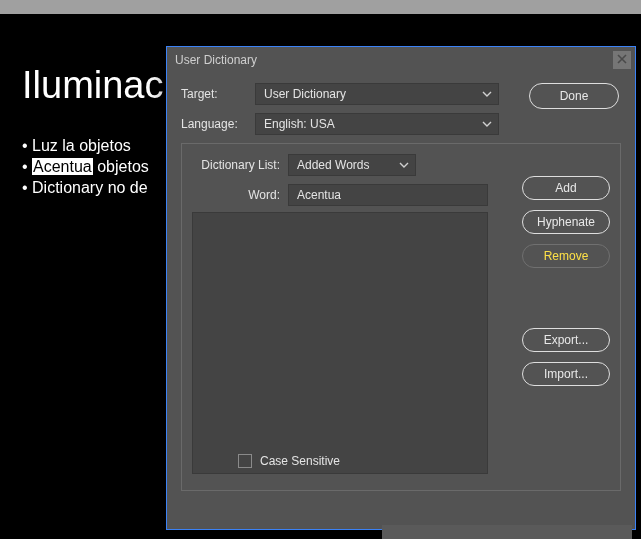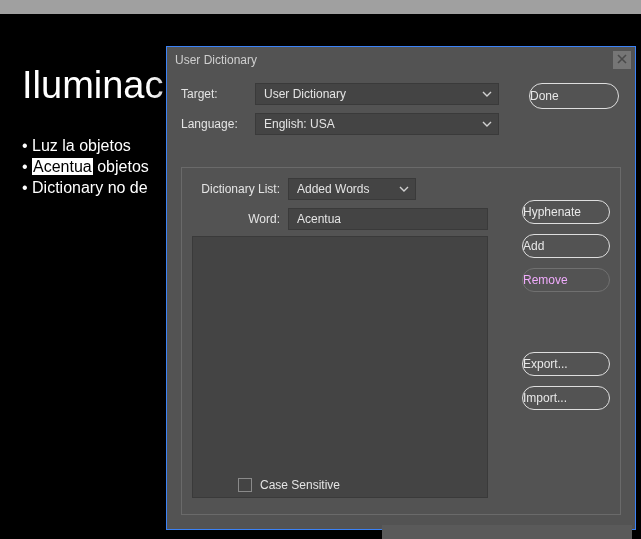--- a/index.html
+++ b/index.html
@@ -14,24 +14,24 @@
   .dlg-close { position: absolute; right: 4px; top: 4px; width: 18px; height: 18px; background: #767676; display: flex; align-items: center; justify-content: center; font-size: 12px; color: #535353; cursor: pointer; }
   .dlg-body { padding: 10px 14px 14px 14px; color: #e4e4e4; font-size: 12px; }
   .row { display: flex; align-items: center; margin-bottom: 8px; }
   .row label.lbl { width: 74px; text-align: left; padding-right: 8px; font-size: 12px; color: #e4e4e4; }
   .select { position: relative; background: #444; border: 1px solid #3a3a3a; height: 22px; line-height: 20px; padding: 0 22px 0 8px; color: #e4e4e4; font-size: 12px; flex: 0 0 auto; cursor: pointer; }
   .select.w1 { width: 244px; }
   .select.w2 { width: 128px; }
   .chev { position: absolute; right: 6px; top: 50%; transform: translateY(-50%); }
   .chev svg { display: block; }
   .done-col { width: 92px; margin-left: 16px; }
-  .btn { display: inline-flex; align-items: center; justify-content: flex-start; width: 88px; height: 24px; border: 1.5px solid #dedede; border-radius: 14px; color: #e8e8e8; font-size: 12px; background: transparent; cursor: pointer; }
+  .btn { display: inline-flex; align-items: center; justify-content: center; width: 88px; height: 24px; border: 1.5px solid #dedede; border-radius: 14px; color: #e8e8e8; font-size: 12px; background: transparent; cursor: pointer; }
   .btn.done { width: 90px; height: 26px; border-radius: 15px; }
-  .btn.disabled { border-color: #707070; color: #f0abfc; cursor: default; }
-  .panel { border: 1px solid #6a6a6a; margin-top: 24px; padding: 10px 10px 18px 10px; position: relative; height: 348px; }
+  .btn.disabled { border-color: #707070; color: #fde047; cursor: default; }
+  .panel { border: 1px solid #6a6a6a; margin-top: 0; padding: 10px 10px 18px 10px; position: relative; height: 348px; }
   .inner-row { display: flex; align-items: center; }
   .inner-row .lbl2 { width: 96px; text-align: right; padding-right: 8px; font-size: 12px; color: #e4e4e4; }
   .textinput { background: #444; border: 1px solid #3a3a3a; height: 22px; line-height: 20px; padding: 0 8px; color: #e4e4e4; font-size: 12px; }
   .textinput.word { width: 200px; }
   .listbox { margin-top: 6px; margin-left: 0; width: 296px; height: 262px; background: #444; border: 1px solid #3a3a3a; }
   .side-btns { position: absolute; top: 32px; right: 10px; display: flex; flex-direction: column; gap: 10px; }
   .side-btns .gap { height: 40px; }
   .check-row { position: absolute; left: 56px; bottom: 22px; display: flex; align-items: center; gap: 8px; }
   .checkbox { width: 14px; height: 14px; background: #444; border: 1px solid #8a8a8a; cursor: pointer; }
   .top-rows { display: flex; }
@@ -116,24 +116,24 @@
 
       <div class="inner-row" style="margin-top:8px;">
         <label class="lbl2">Word:</label>
         <input class="textinput word" type="text" value="Acentua" style="">
       </div>
 
       <div class="listbox" style="margin-left:0;"></div>
 
       <div class="side-btns">
         <button class="btn">
-          <span>Hyphenate</span>
+          <span>Add</span>
         </button>
         <button class="btn">
-          <span>Add</span>
+          <span>Hyphenate</span>
         </button>
         <button class="btn disabled">
           <span>Remove</span>
         </button>
         <div class="gap"></div>
         <button class="btn">
           <span>Export...</span>
         </button>
         <button class="btn">
           <span>Import...</span>

